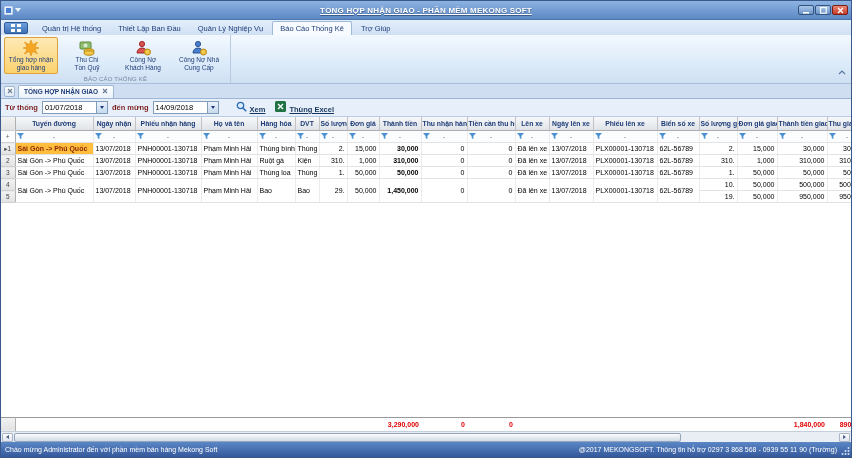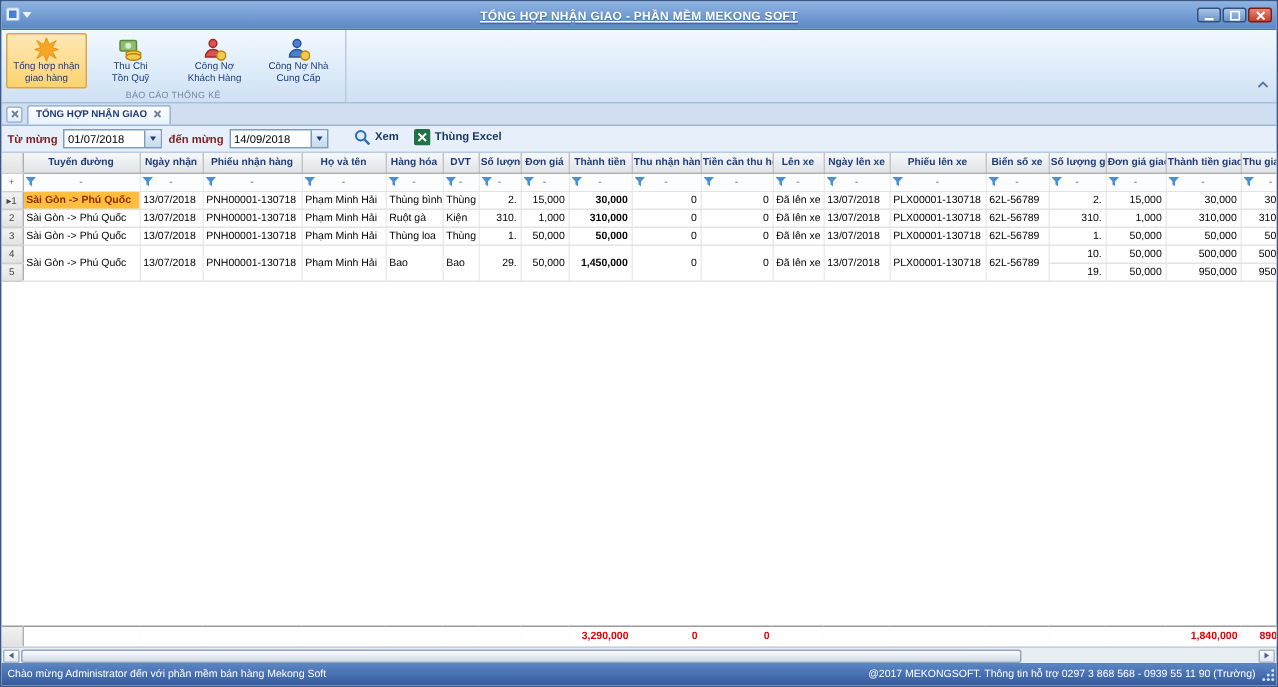--- a/index.html
+++ b/index.html
@@ -38,21 +38,21 @@
   .doctab{background:linear-gradient(#ffffff,#e8f1fa);border:1px solid #9db6d4;border-bottom:none;border-radius:2px 2px 0 0;font-size:6.5px;font-weight:bold;color:#1e3c78;display:flex;align-items:center;gap:4px;padding:0 5px;height:13px;white-space:nowrap;}
   .tab-overflow{margin-left:auto;margin-bottom:3px;width:0;height:0;border-left:3px solid transparent;border-right:3px solid transparent;border-top:4px solid #5d7folder;border-top-color:#5d7ca3;}
 
   
   .filterbar{flex:0 0 18px;background:#e7f0fa;display:flex;align-items:center;padding:0 4px;gap:4px;border-bottom:1px solid #b9cbe2;}
   .flabel{font-size:7.5px;font-weight:bold;color:#7c1f1f;white-space:nowrap;}
   .combo{width:66px;height:13px;background:#fff;border:1px solid #7f9db9;display:flex;align-items:stretch;}
   .cval{flex:1;font-size:7.5px;padding:1px 0 0 2px;color:#000;overflow:hidden;white-space:nowrap;}
   .cbtn{width:11px;background:linear-gradient(#eaf2fc,#c6d9ee);border-left:1px solid #7f9db9;display:flex;align-items:center;justify-content:center;}
   .caret{width:0;height:0;border-left:2.5px solid transparent;border-right:2.5px solid transparent;border-top:3.5px solid #1e3c78;}
-  .linkbtn{display:flex;align-items:flex-start;gap:3px;font-size:7.5px;font-weight:bold;color:#16365c;padding:0 3px;white-space:nowrap;}
+  .linkbtn{display:flex;align-items:flex-end;gap:3px;font-size:7.5px;font-weight:bold;color:#16365c;padding:0 3px;white-space:nowrap;text-decoration:underline;}
   .gap{width:6px;}
 
   
   .gridarea{flex:1 1 auto;background:#fff;display:flex;flex-direction:column;overflow:hidden;}
   table.grid{border-collapse:collapse;table-layout:fixed;width:866px;flex:0 0 auto;}
   thead th{height:14px;background:linear-gradient(#f7f8f9,#dfe3e8);border-right:1px solid #c3c3c3;border-bottom:1px solid #aeaeae;font-size:6.8px;font-weight:bold;color:#1e3c78;text-align:center;overflow:hidden;white-space:nowrap;padding:0 1px;}
   th.ind,td.ind{background:linear-gradient(#f2f2f2,#e2e2e2);border-right:1px solid #b0b0b0;border-bottom:1px solid #cfcfcf;font-size:6.5px;color:#444;text-align:center;padding:0;}
   tbody td{height:12px;border-right:1px solid #ececec;border-bottom:1px solid #e3e3e3;font-size:7px;color:#000;white-space:nowrap;overflow:hidden;padding:0 2px;background:#fff;}
   tr.frow td{background:#fcfdfe;position:relative;text-align:center;color:#666;}
   tr.frow .funnel{position:absolute;left:1px;top:2px;}
@@ -103,20 +103,35 @@
           </svg>
         </span>
       <span class="wb close">
           <svg width="7" height="7">
             <path d="M1 1l5 5M6 1L1 6" stroke="#fff" stroke-width="1.3"></path>
           </svg>
         </span>
     </div>
   </div>
 
+  <div class="menubar">
+    <span class="appbtn">
+        <svg width="10" height="8" viewBox="0 0 10 8">
+          <rect width="4" height="3" fill="#fff"></rect>
+          <rect x="6" width="4" height="3" fill="#fff"></rect>
+          <rect y="5" width="4" height="3" fill="#fff"></rect>
+          <rect x="6" y="5" width="4" height="3" fill="#fff"></rect>
+        </svg>
+      </span>
+    <span class="mtab">Quản trị Hệ thống</span>
+    <span class="mtab">Thiết Lập Ban Đầu</span>
+    <span class="mtab">Quản Lý Nghiệp Vụ</span>
+    <span class="mtab active">Báo Cáo Thống Kê</span>
+    <span class="mtab">Trợ Giúp</span>
+  </div>
 
   <div class="ribbon">
     <div class="ribbon-group">
       <div class="rbtn selected">
         <span class="ric">
             <svg width="16" height="16" viewBox="0 0 16 16">
               <path d="M8 0l1.8 4.6L14.5 2l-2.6 4.7L16 8l-4.1 1.3L14.5 14l-4.7-2.6L8 16l-1.8-4.6L1.5 14l2.6-4.7L0 8l4.1-1.3L1.5 2l4.7 2.6z" fill="#f6a623" stroke="#d78912" stroke-width=".5"></path>
             </svg>
           </span>
         <span class="rlbl">Tổng hợp nhận</span>
@@ -172,21 +187,21 @@
     <div class="doctab">
       <span>TỔNG HỢP NHẬN GIAO</span>
       <span><svg width="6" height="6">
             <path d="M1 1l4 4M5 1L1 5" stroke="#6f7f94" stroke-width="1.2"></path>
           </svg></span>
     </div>
     <span class="tab-overflow"></span>
   </div>
 
   <div class="filterbar">
-    <span class="flabel">Từ mừng</span>
+    <span class="flabel">Từ thống</span>
     <div class="combo">
       <span class="cval">01/07/2018</span>
       <span class="cbtn">
           <span class="caret"></span>
         </span>
     </div>
     <span class="flabel">đến mừng</span>
     <div class="combo">
       <span class="cval">14/09/2018</span>
       <span class="cbtn">

